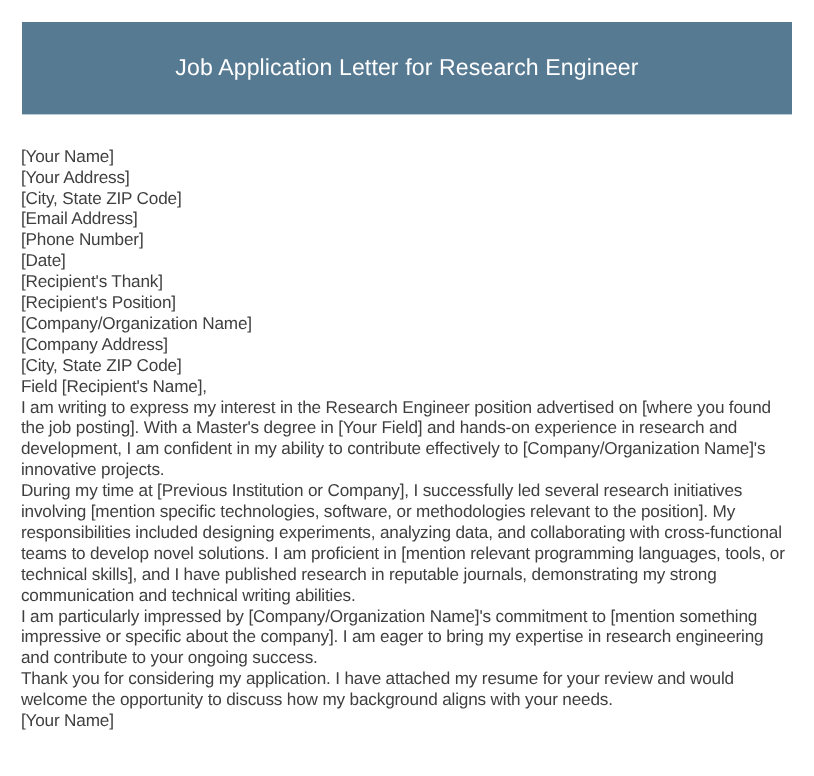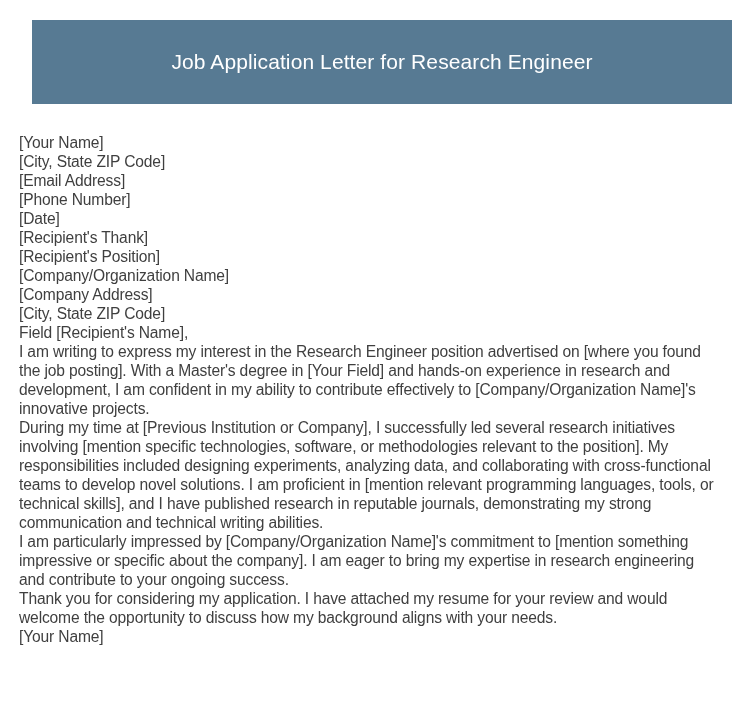--- a/index.html
+++ b/index.html
@@ -9,21 +9,21 @@
     }
     body {
       width: 740px;
       height: 705px;
       position: relative;
       overflow: hidden;
       font-family: "Liberation Sans", sans-serif;
     }
     .header {
       position: absolute;
-      left: 32px;
+      left: 20px;
       top: 20px;
       width: 700px;
       height: 84px;
       background: #577a93;
       display: flex;
       align-items: center;
       justify-content: center;
       text-align: right;
     }
     .header h1 {
@@ -52,20 +52,21 @@
 </head>
 <body>
 
 <div class="header">
   <h1>Job Application Letter for Research Engineer</h1>
 </div>
 
 <div class="letter">
   <div>
     <p class="line">[Your Name]</p>
+    <p class="line">[Your Address]</p>
     <p class="line">[City, State ZIP Code]</p>
     <p class="line">[Email Address]</p>
     <p class="line">[Phone Number]</p>
     <p class="line">[Date]</p>
   </div>
   <div>
     <p class="line">[Recipient's Thank]</p>
     <p class="line">[Recipient's Position]</p>
     <p class="line">[Company/Organization Name]</p>
     <p class="line">[Company Address]</p>

